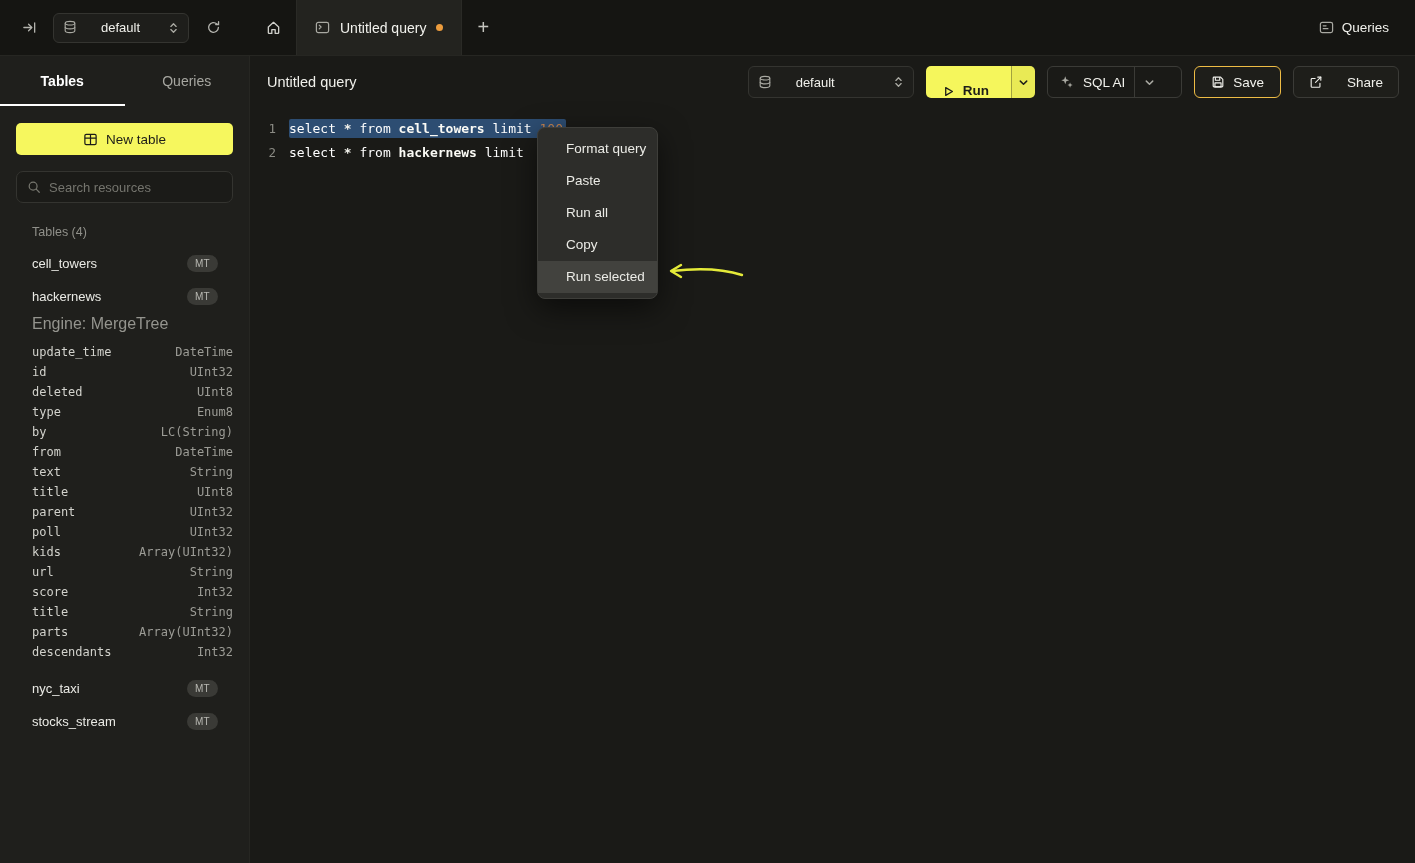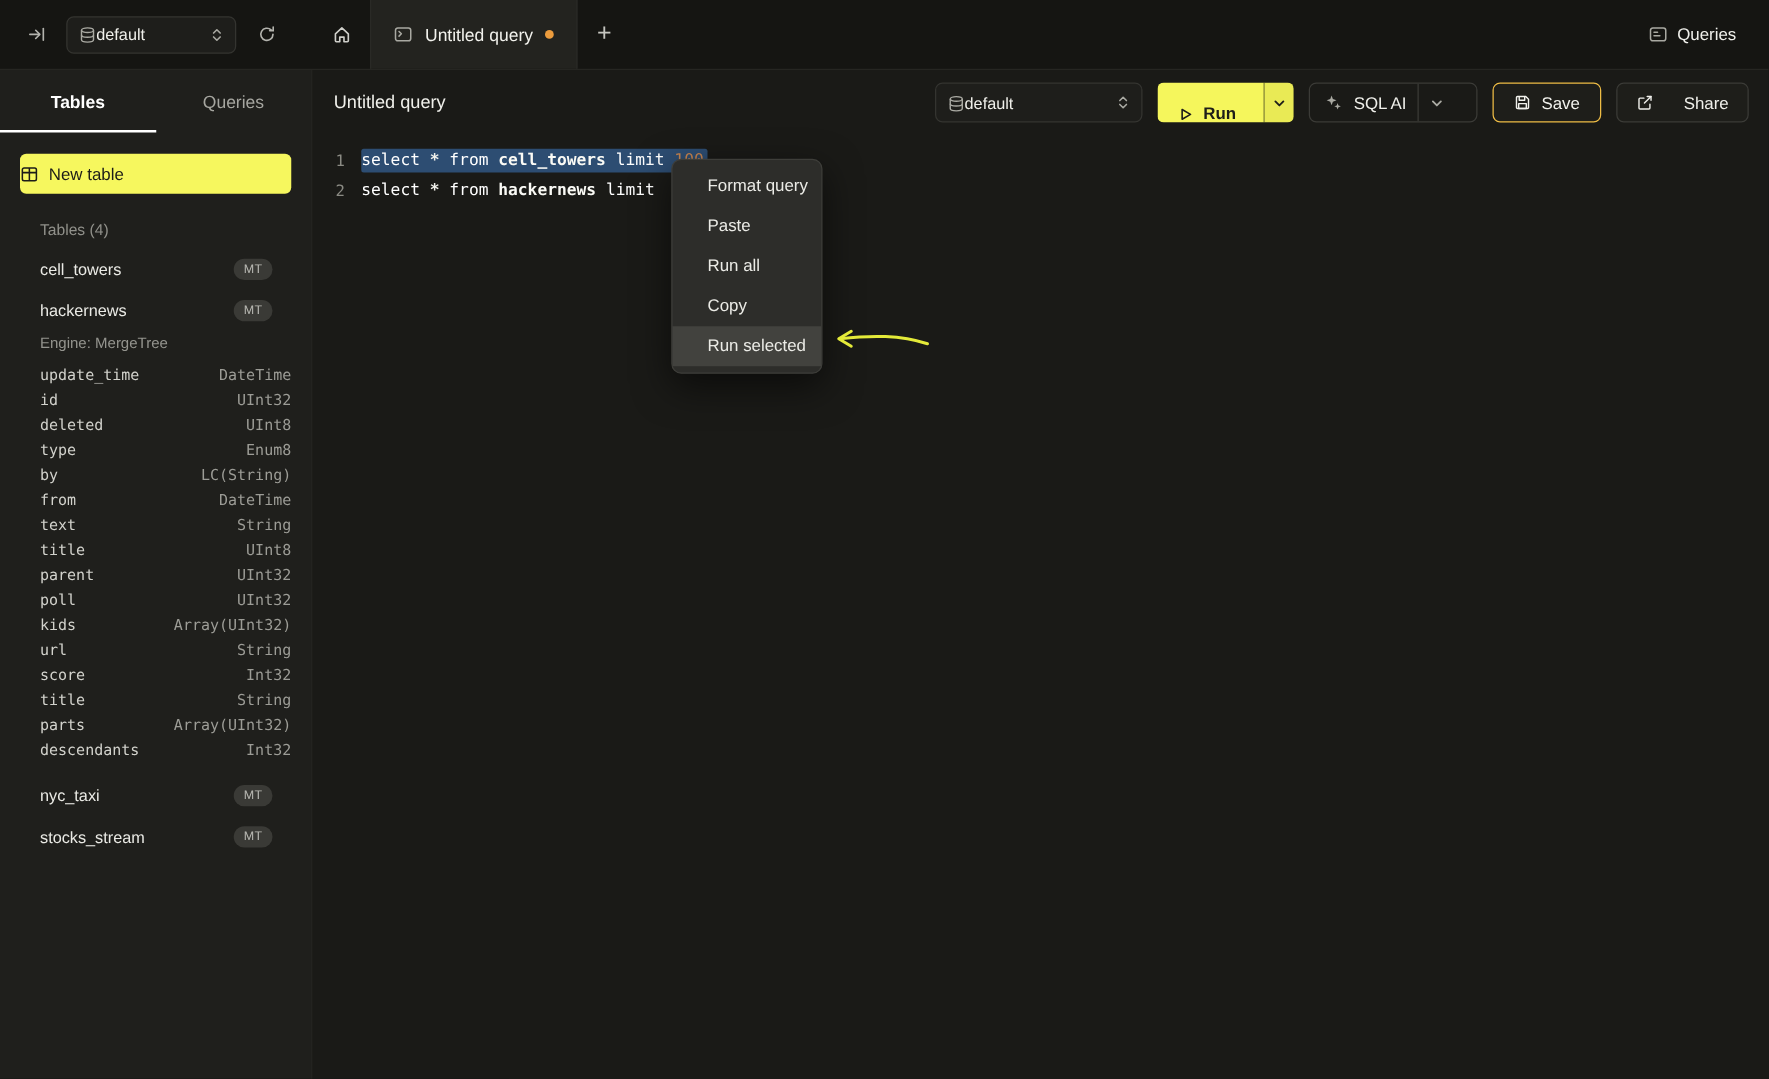--- a/index.html
+++ b/index.html
@@ -5,49 +5,49 @@
   *{box-sizing:border-box;margin:0;padding:0}
   html,body{width:1415px;height:863px}
   body{position:relative;background:#1a1a17;font-family:"Liberation Sans",sans-serif;color:#e8e8e3;overflow:hidden}
   svg{display:block;flex:none}
 
   
   .topbar{position:absolute;left:0;top:0;width:1415px;height:56px;background:#151512;border-bottom:1px solid #262622;display:flex;align-items:center;z-index:3}
   .topbar-left{width:250px;height:100%;display:flex;align-items:center;padding-left:22px;flex:none}
   .icon-btn{color:#b3b3ad;display:inline-flex;align-items:center;justify-content:center;cursor:pointer;background:none;border:none}
   .selector{display:flex;align-items:center;justify-content:space-between;height:30px;background:#1e1e1b;border:1px solid #343430;border-radius:6px;padding:0 9px;cursor:pointer;color:#f0f0eb}
-  .sel-left{display:flex;align-items:flex-end;gap:0}
+  .sel-left{display:flex;align-items:flex-start;gap:24px}
   .sel-label{font-size:13px;color:#f0f0eb}
   .mut{color:#a9a9a2}
   .topbar-left .selector{margin-left:16px;width:136px}
   .topbar-left .icon-btn.refresh{margin-left:17px}
 
   .topbar-tabs{display:flex;align-items:stretch;height:100%;flex:1}
   .home-tab{width:46px;display:flex;align-items:center;justify-content:center;color:#cfcfca;cursor:pointer}
   .editor-tab{display:flex;align-items:center;gap:10px;padding:0 18px;background:#23231f;border-left:1px solid #2a2a26;border-right:1px solid #2a2a26;color:#f2f2ed;font-size:14px;cursor:pointer}
   .editor-tab .dot{width:7px;height:7px;border-radius:50%;background:#ec9c3d}
   .new-tab{width:42px;background:none;border:none;color:#c5c5bf;font-size:20px;cursor:pointer;font-family:"Liberation Sans",sans-serif}
   .queries-btn{margin-left:auto;margin-right:26px;display:flex;gap:8px;align-items:center;background:none;border:none;color:#f0f0eb;font-size:13.5px;cursor:pointer}
 
   
   .sidebar{position:absolute;left:0;top:56px;width:250px;height:807px;background:#1f1f1c;border-right:1px solid #262622;display:flex;flex-direction:column}
   .side-tabs{display:flex;height:50px;flex:none}
   .side-tab{flex:1;display:flex;align-items:center;justify-content:center;font-size:14px;color:#a6a6a0;cursor:pointer;position:relative}
   .side-tab.active{color:#ffffff;font-weight:700}
   .side-tab.active::after{content:"";position:absolute;left:0;right:0;bottom:0;height:2px;background:#ffffff}
   .side-body{padding:17px 16px 0;overflow:hidden}
-  .new-table{width:100%;height:32px;background:#f6f75e;border:none;border-radius:5px;display:flex;align-items:center;gap:8px;color:#1c1c18;font-size:13.5px;font-weight:500;cursor:pointer;font-family:"Liberation Sans",sans-serif}
+  .new-table{width:100%;height:32px;background:#f6f75e;border:none;border-radius:5px;display:flex;align-items:center;justify-content:center;gap:8px;color:#1c1c18;font-size:13.5px;font-weight:500;cursor:pointer;font-family:"Liberation Sans",sans-serif}
   .search{margin-top:16px;height:32px;border:1px solid #343430;background:#1b1b18;border-radius:7px;display:flex;align-items:center;gap:8px;padding:0 10px;color:#77776f}
   .search input{background:none;border:none;outline:none;color:#d8d8d2;font-size:13px;width:100%;font-family:"Liberation Sans",sans-serif}
   .search input::placeholder{color:#75756e}
   .section-label{margin:22px 0 8px;padding:0 16px;color:#90908a;font-size:12.5px}
   .table-row{height:33px;display:flex;align-items:center;justify-content:space-between;padding:0 15px 0 16px;cursor:pointer}
   .table-name{font-size:13px;color:#eaeae5;font-weight:500}
   .badge{background:#3a3a36;color:#b9b9b3;font-size:10px;padding:3px 8px;border-radius:9px;letter-spacing:.3px}
-  .engine-line{padding:2px 16px 9px;font-size:12px;color:#94948e}
+  .engine-line{padding:2px 16px 9px;font-size:16px;color:#94948e}
   .columns{padding:0 0 0 16px;margin-bottom:10px}
   .col-row{height:20px;display:flex;justify-content:space-between;align-items:center;font-family:"DejaVu Sans Mono",monospace;font-size:12px}
   .col-name{color:#d2d2cc}
   .col-type{color:#9c9c96}
 
   
   .main{position:absolute;left:250px;top:56px;width:1165px;height:807px;background:#1a1a17}
   .main-header{height:52px;display:flex;align-items:center;justify-content:space-between;padding:0 16px 0 17px}
   .page-title{font-size:14.5px;color:#f0f0eb}
   .header-actions{display:flex;align-items:center;gap:12px}
@@ -160,20 +160,29 @@
   <div class="side-body">
     <button class="new-table">
       <span>
         <svg viewBox="0 0 16 16" width="15" height="15" fill="none" stroke="currentColor" stroke-width="1.3">
             <rect x="2" y="2.5" width="12" height="11" rx="1.5"></rect>
             <path d="M2 6.5h12M8 2.5v11"></path>
           </svg>
       </span>
       <span>New table</span>
     </button>
+    <div class="search">
+      <span>
+        <svg viewBox="0 0 16 16" width="14" height="14" fill="none" stroke="currentColor" stroke-width="1.4" stroke-linecap="round">
+            <circle cx="7" cy="7" r="4.5"></circle>
+            <path d="M10.5 10.5L14 14"></path>
+          </svg>
+      </span>
+      <input placeholder="Search resources" style="">
+    </div>
     <div class="section-label">Tables (4)</div>
     <div id="tables-list">
         <div class="table-row">
           <span class="table-name">cell_towers</span>
           <span class="badge">MT</span>
         </div>
         <div class="table-row">
           <span class="table-name">hackernews</span>
           <span class="badge">MT</span>
         </div>

